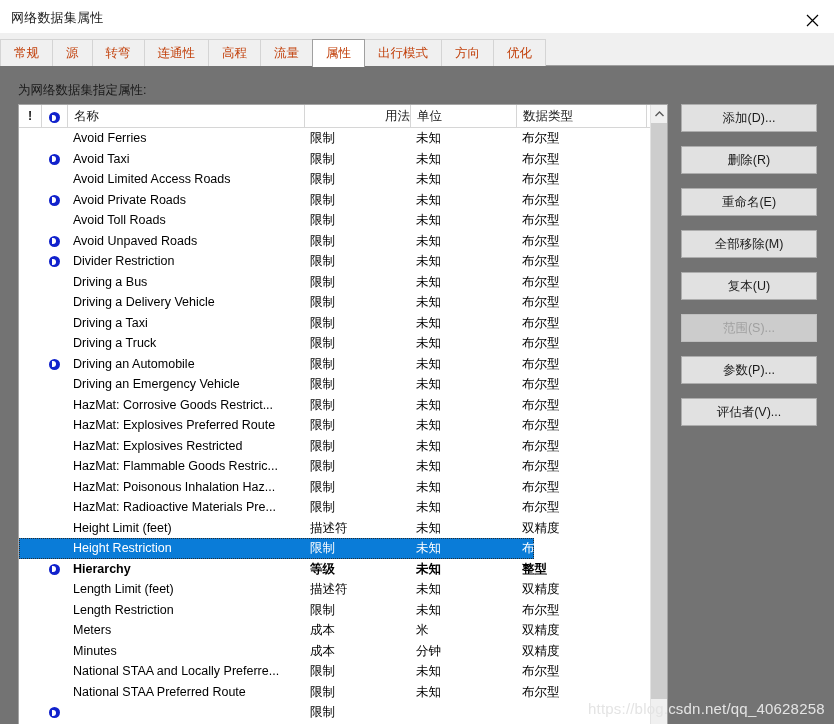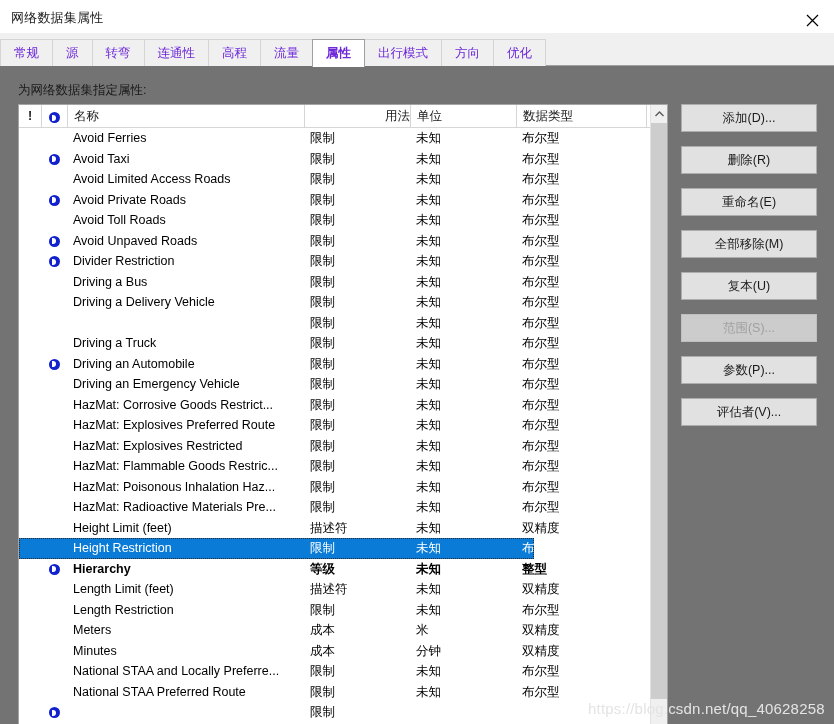--- a/index.html
+++ b/index.html
@@ -80,34 +80,33 @@
     align-items: center;
     justify-content: center;
     padding: 0 13px;
     height: 27px;
     box-sizing: border-box;
     background: #f0f0f0;
     border-left: 1px solid #d4d4d4;
     border-right: 1px solid #d4d4d4;
     border-top: 1px solid #d4d4d4;
     font-size: 12.5px;
-    color: #6d28d9;
+    color: #c2410c;
     white-space: nowrap;
     cursor: default;
     margin-right: -1px;
   }
   .tab.selected {
     background: #ffffff;
     border-left: 1px solid #a0a0a0;
     border-right: 1px solid #a0a0a0;
     border-top: 1px solid #a0a0a0;
     z-index: 3;
     height: 28px;
     margin-bottom: -1px;
-    font-weight: bold;
   }
 
   
   #content {
     position: absolute;
     left: 0;
     top: 66px;
     width: 834px;
     height: 658px;
     background: #737373;
@@ -406,20 +405,21 @@
           </div>
           <div class="row">
             <div class="cell c-icon"></div>
             <div class="cell c-name">Driving a Delivery Vehicle</div>
             <div class="cell c-usage">限制</div>
             <div class="cell c-unit">未知</div>
             <div class="cell c-type">布尔型</div>
           </div>
           <div class="row">
             <div class="cell c-icon"></div>
+            <div class="cell c-name">Driving a Taxi</div>
             <div class="cell c-usage">限制</div>
             <div class="cell c-unit">未知</div>
             <div class="cell c-type">布尔型</div>
           </div>
           <div class="row">
             <div class="cell c-icon"></div>
             <div class="cell c-name">Driving a Truck</div>
             <div class="cell c-usage">限制</div>
             <div class="cell c-unit">未知</div>
             <div class="cell c-type">布尔型</div>

